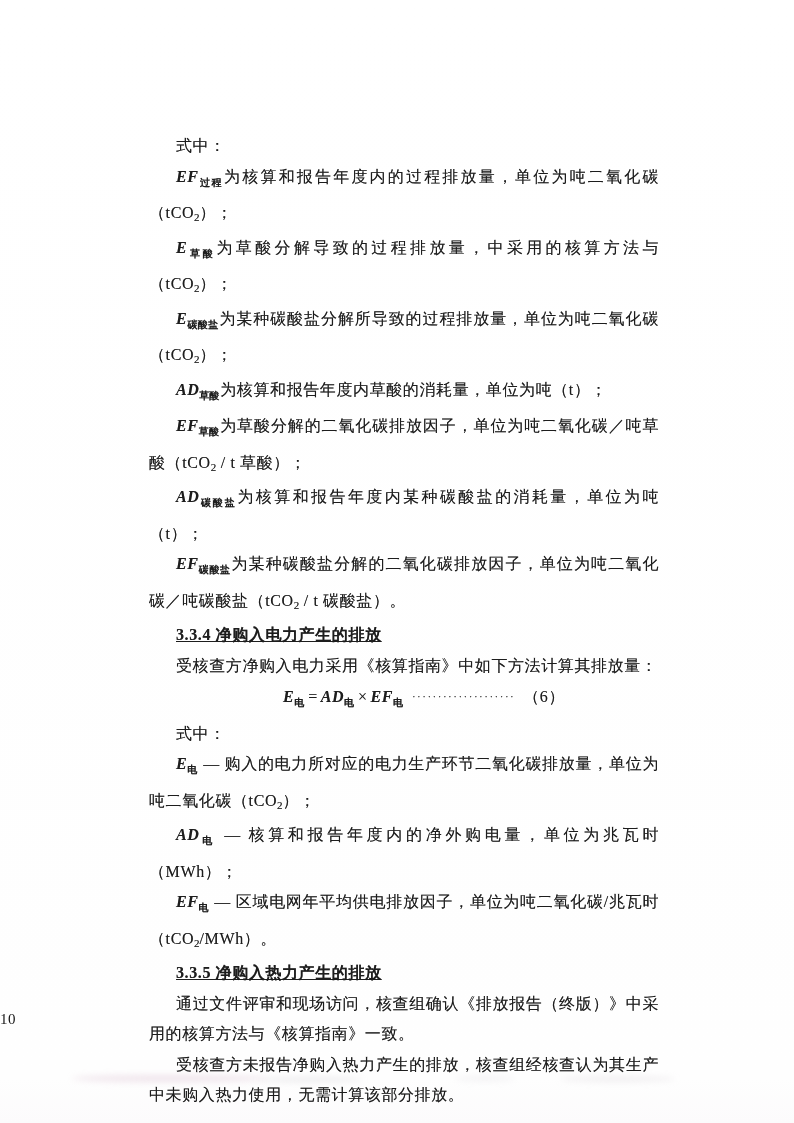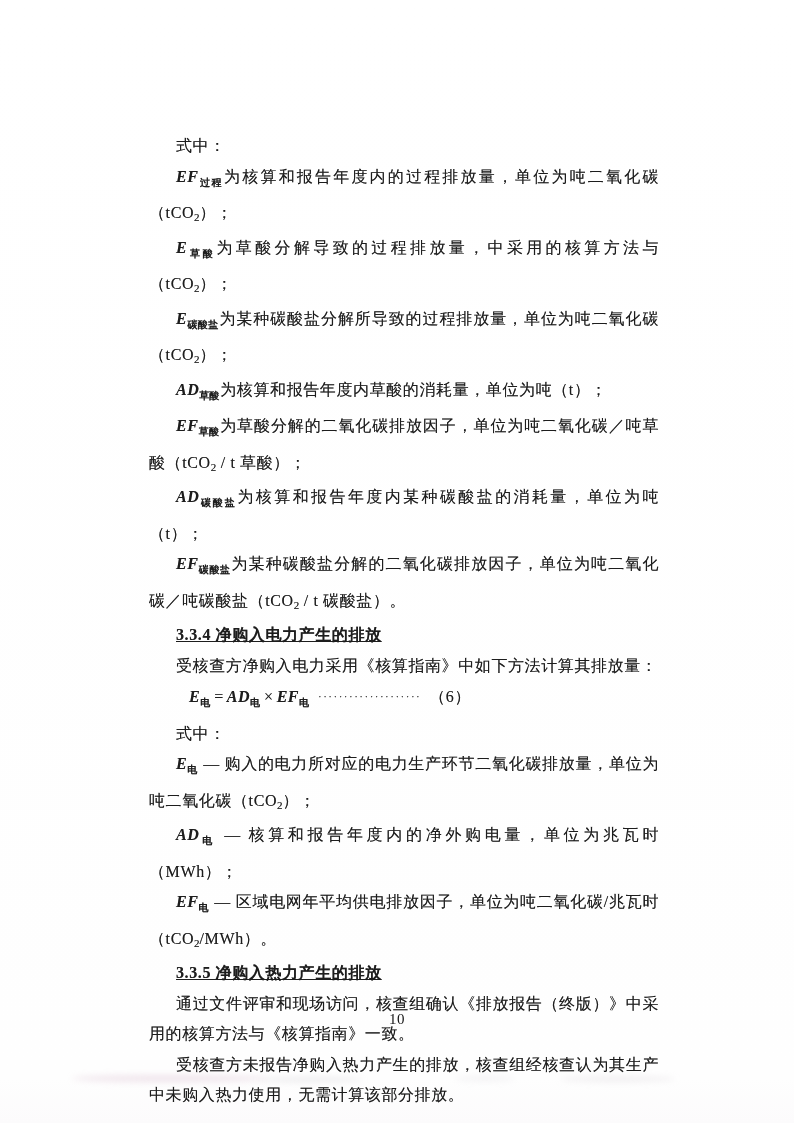--- a/index.html
+++ b/index.html
@@ -32,21 +32,21 @@
   .blk.h-small{font-weight:bold;text-decoration:underline;}
   .blk.h-large{
     font-weight:normal;
     font-size:18px;
     margin-top:13px;
     margin-bottom:9px;
     text-indent:22px;
     letter-spacing:1px;
   }
   .blk.formula{
-    text-align:left;
+    text-align:center;
     text-indent:0;
     padding-left:40px;
   }
   .seg-normal{}
   .seg-var{
     font-style:italic;
     font-weight:bold;
     letter-spacing:0.5px;
   }
   .seg-sub{
@@ -66,21 +66,21 @@
     font-size:11px;
     letter-spacing:1.5px;
     vertical-align:2px;
     color:#3a3a3a;
     padding-left:8px;
   }
   .seg-eqnum{padding-left:8px;}
   .footer{
     position:absolute;
     left:0;top:1011px;width:794px;
-    text-align:center;
+    text-align:left;
     font-size:15px;
     color:#161616;
     letter-spacing:0.5px;
   }
   .artifact{
     position:absolute;
     border-radius:50%;
     pointer-events:none;
   }
   .artifact.a1{left:72px;top:1075px;width:195px;height:7px;background:rgba(213,178,198,0.32);filter:blur(3px);}

